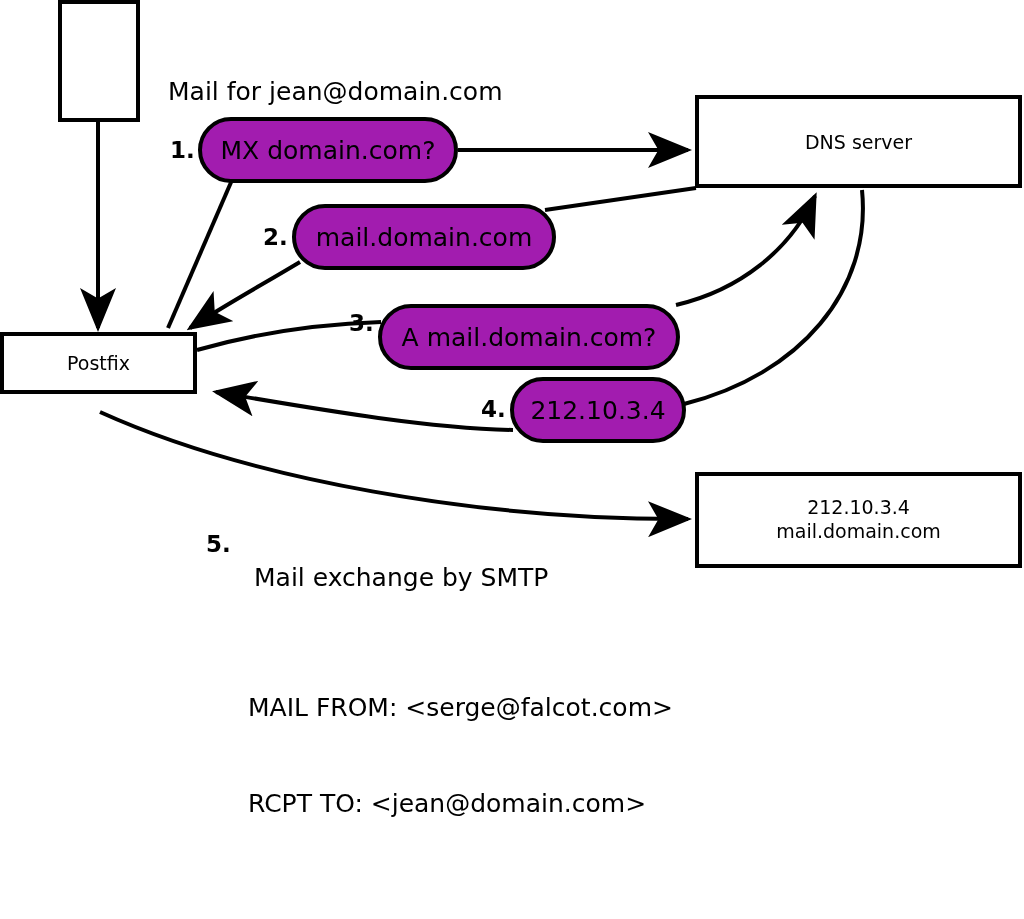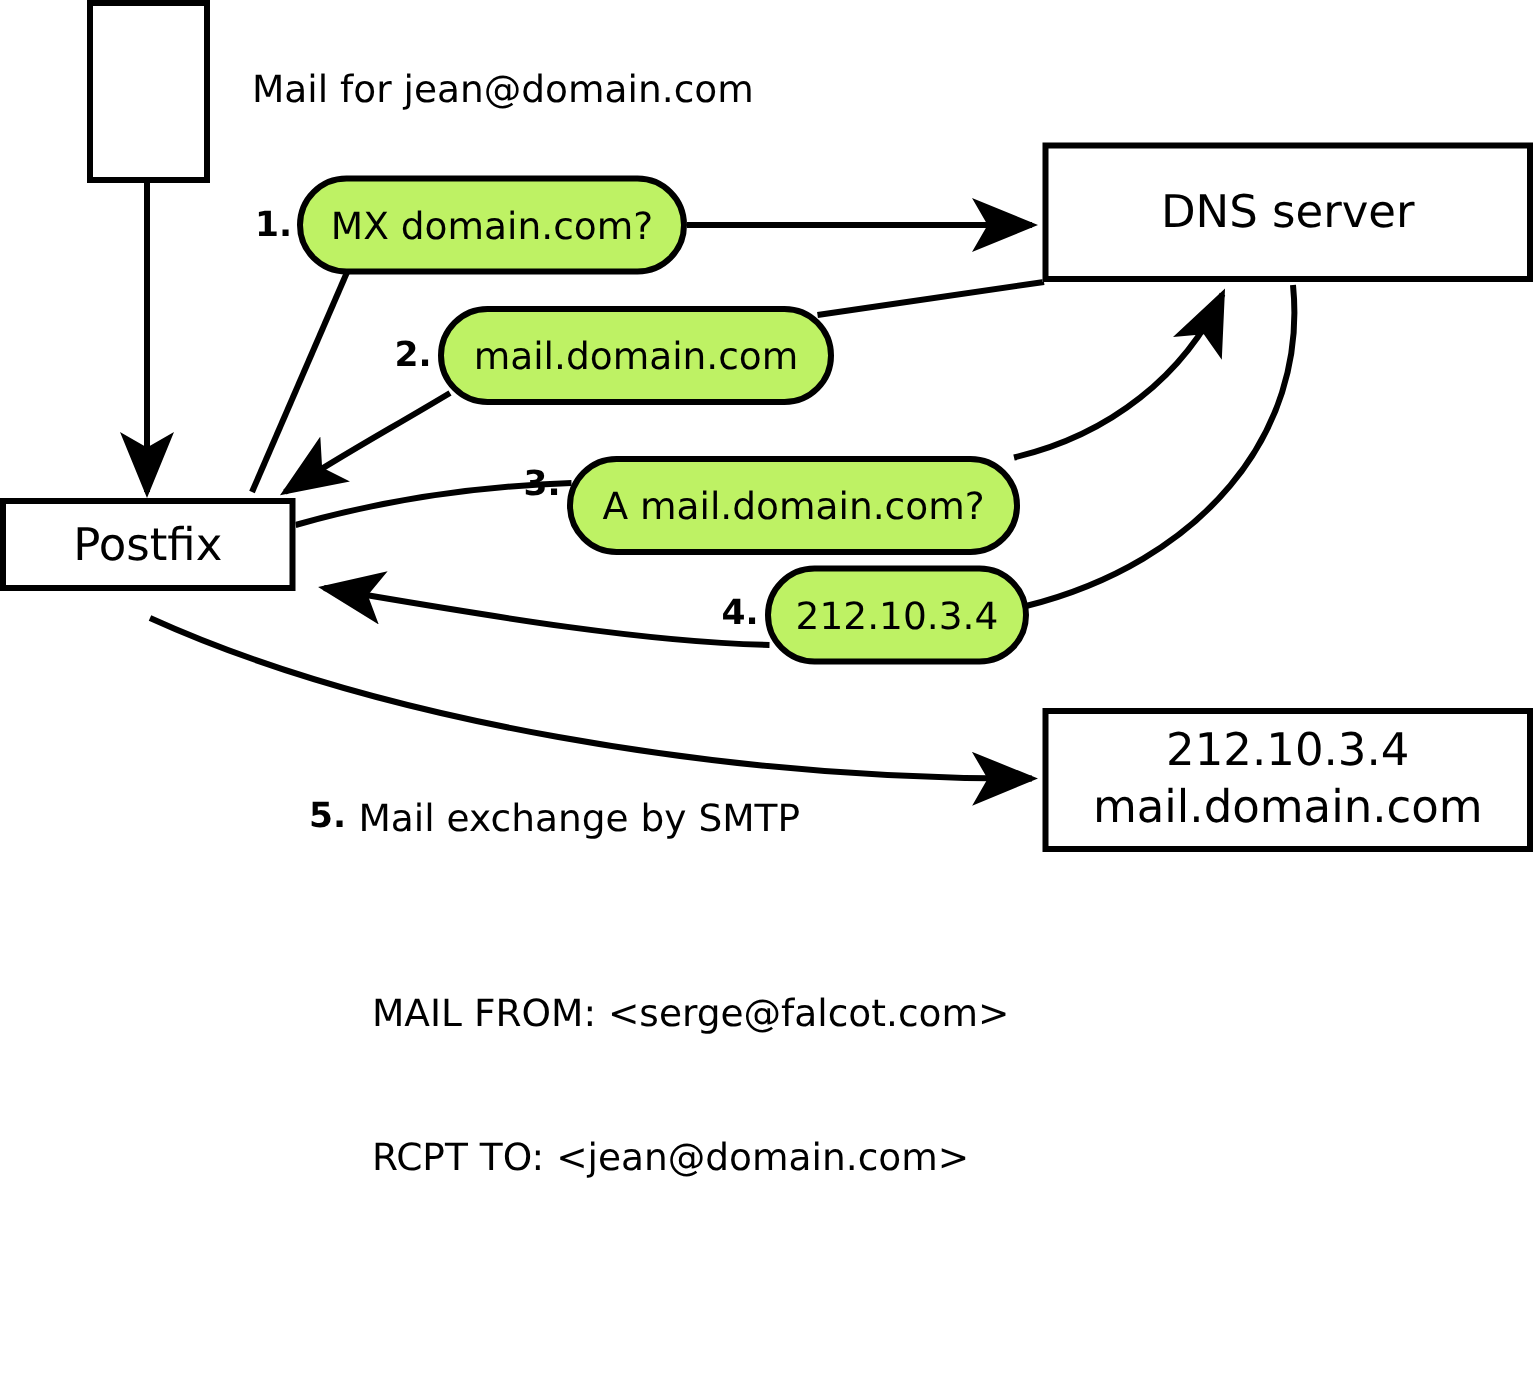--- a/index.html
+++ b/index.html
@@ -31,42 +31,43 @@
     display: flex;
     align-items: center;
     justify-content: center;
     text-align: center;
     color: #000000;
   }
   .bubble {
     position: absolute;
     box-sizing: border-box;
     border: 4px solid #000000;
-    background: #bef264;
+    background: #a21caf;
     border-radius: 999px;
     display: flex;
     align-items: center;
     justify-content: center;
     text-align: right;
     color: #000000;
     white-space: nowrap;
   }
   .txt {
     position: absolute;
     color: #000000;
     white-space: pre;
+    margin-top: 32px;
   }
   .step-num {
     position: absolute;
     font-weight: bold;
     color: #000000;
     white-space: pre;
   }
   .fs-title  { font-size: 25px; }
-  .fs-node   { font-size: 30px; }
+  .fs-node   { font-size: 19px; }
   .fs-bubble { font-size: 25px; }
   .fs-step   { font-size: 23px; }
   .fs-body   { font-size: 25px; }
   .node-two-line { line-height: 1.26; }
 </style>
 </head>
 <body>
 
 <div id="canvas">
 
@@ -136,21 +137,21 @@
   <span class="step-num fs-step" style="left:263px; top:224px;">2.</span>
 
   <span class="step-num fs-step" style="left:349px; top:310px;">3.</span>
 
   <span class="step-num fs-step" style="left:481px; top:396px;">4.</span>
 
   <span class="step-num fs-step" style="left:206px; top:531px;">5.</span>
 
   <span class="txt fs-title" style="left:168px; top:45px;">Mail for jean@domain.com</span>
 
-  <span class="txt fs-body" style="left:239px; top:531px;">Mail exchange by SMTP</span>
+  <span class="txt fs-body" style="left:254px; top:531px;">Mail exchange by SMTP</span>
 
   <div class="txt fs-body" style="left:248px; top:596px; line-height:32px;">
     <div>MAIL FROM: &lt;serge@falcot.com&gt;</div>
     <div>RCPT TO: &lt;jean@domain.com&gt;</div>
     
     
     
     
     
     

